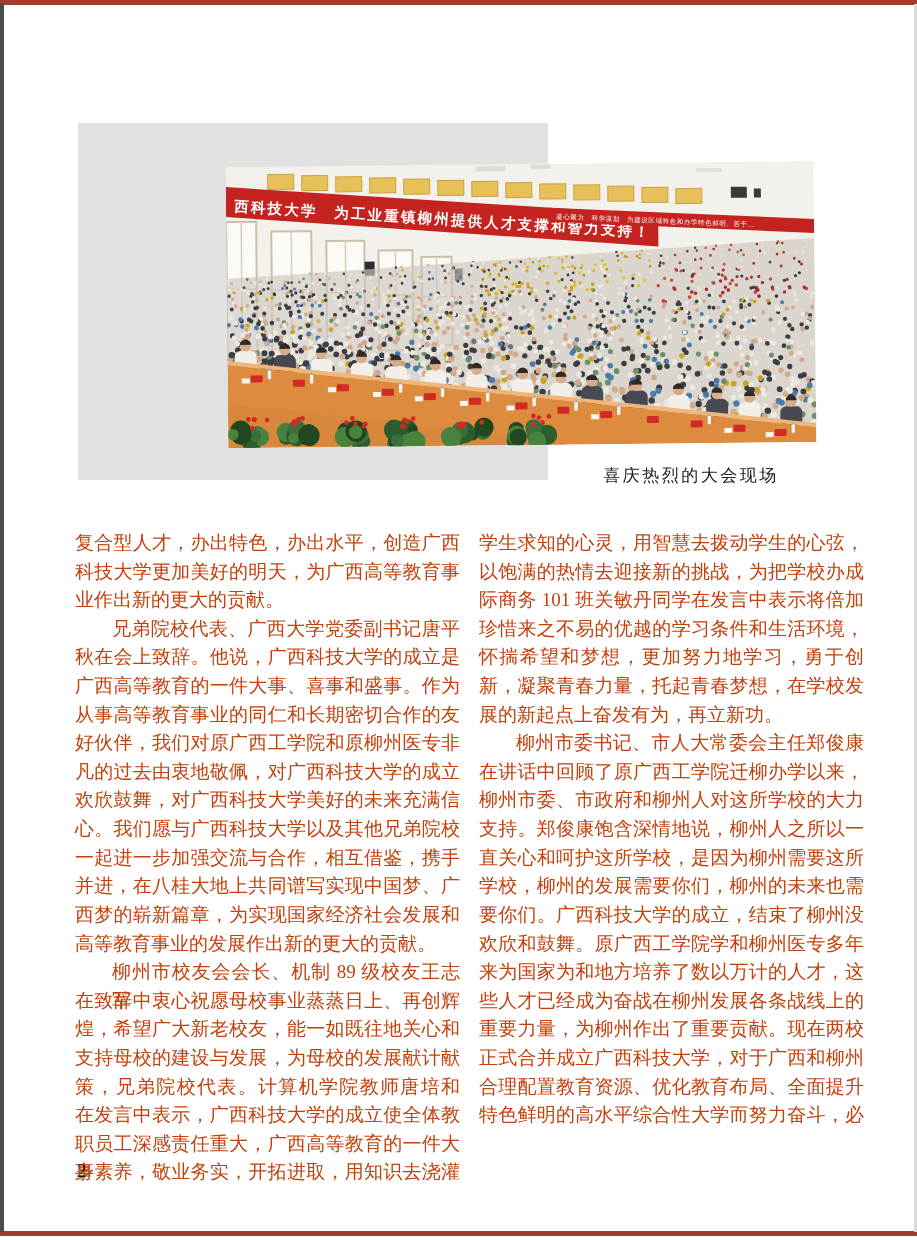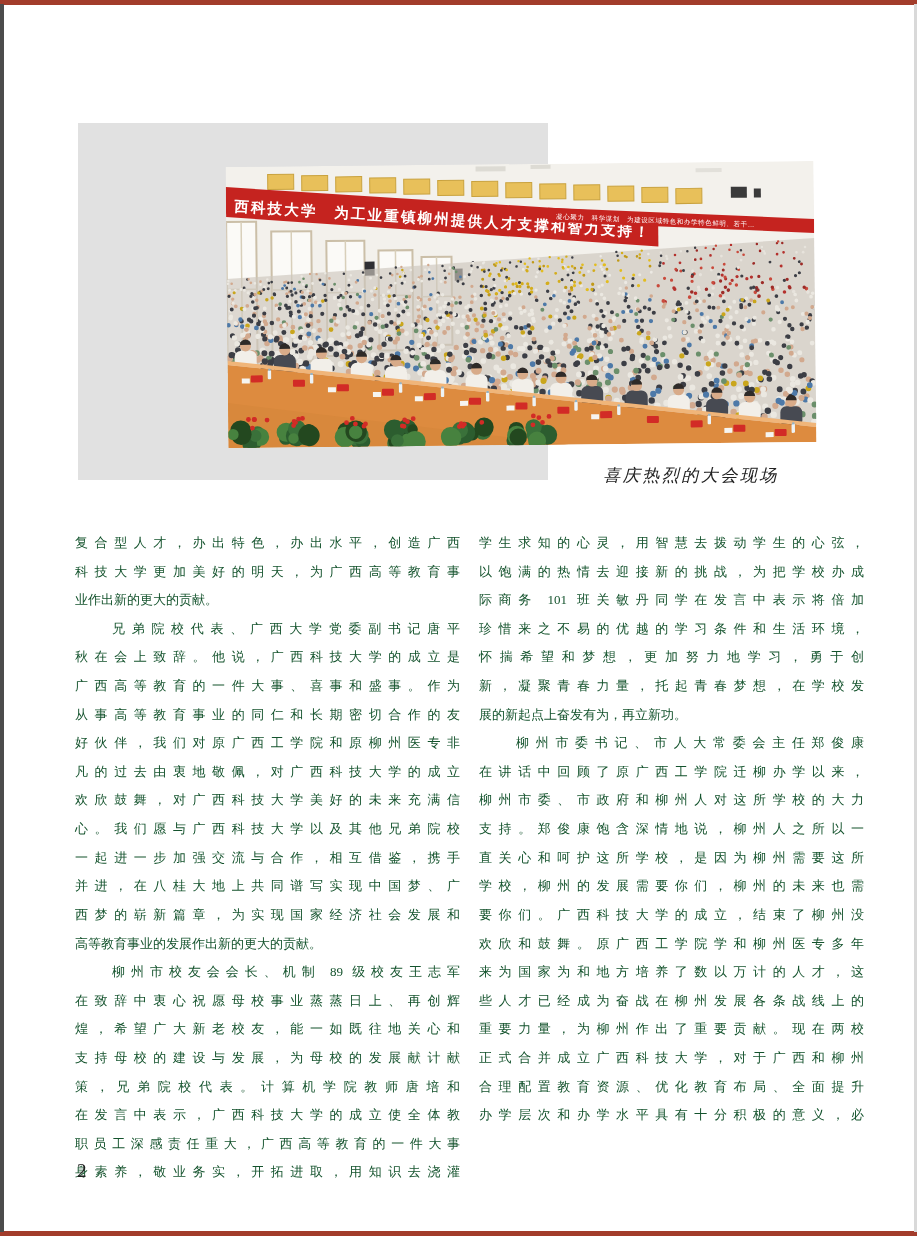--- a/index.html
+++ b/index.html
@@ -10,26 +10,26 @@
   #frame-top{left:0;top:0;width:917px;height:5px;}
   #frame-bottom{left:0;top:1231px;width:917px;height:5px;}
   #frame-left{left:0;top:4px;width:4px;height:1228px;}
   #frame-right{left:914px;top:4px;width:3px;height:1228px;}
   
   .gray-backdrop{position:absolute;left:78px;top:123px;width:470px;height:357px;background:#e1e1e1;}
   .photo{position:absolute;left:227px;top:164px;width:588px;height:281px;
          transform:rotate(-0.6deg);transform-origin:50% 50%;}
   .photo svg{display:block;}
   .caption{position:absolute;left:560px;top:464px;width:262px;height:24px;
-           font-style:italic;font-size:17px;letter-spacing:2.5px;color:#222;text-align:center;}
+           font-size:17px;letter-spacing:2.5px;color:#222;text-align:center;}
   
   .col{position:absolute;width:385px;}
   #col-left{left:75px;top:529px;}
   #col-right{left:479px;top:529px;font-family:Liberation Serif, serif;}
-  .tline{height:28.62px;line-height:28.62px;font-size:13px;color:#14532d;white-space:nowrap;}
+  .tline{height:28.62px;line-height:28.62px;font-size:19px;color:#c2410c;white-space:nowrap;}
   .tline.j{text-align:justify;text-align-last:justify;white-space:normal;}
   .tline.ind{padding-left:37px;}
   .page-number{position:absolute;left:77px;top:1160px;font-size:19px;color:#1e1e1e;}
 </style>
 </head>
 <body>
 
 <div class="page">
 
   <div class="edge" id="frame-top" style="background: rgb(162, 60, 43);"></div>
@@ -2016,18 +2016,18 @@
       <div class="tline j">支持。郑俊康饱含深情地说，柳州人之所以一</div>
       <div class="tline j">直关心和呵护这所学校，是因为柳州需要这所</div>
       <div class="tline j">学校，柳州的发展需要你们，柳州的未来也需</div>
       <div class="tline j">要你们。广西科技大学的成立，结束了柳州没</div>
       <div class="tline j">欢欣和鼓舞。原广西工学院学和柳州医专多年</div>
       <div class="tline j">来为国家为和地方培养了数以万计的人才，这</div>
       <div class="tline j">些人才已经成为奋战在柳州发展各条战线上的</div>
       <div class="tline j">重要力量，为柳州作出了重要贡献。现在两校</div>
       <div class="tline j">正式合并成立广西科技大学，对于广西和柳州</div>
       <div class="tline j">合理配置教育资源、优化教育布局、全面提升</div>
-      <div class="tline j">办学层次和办学水平具有十分积极的意义，必</div>
+      <div class="tline j">特色鲜明的高水平综合性大学而努力奋斗，必</div>
     </div>
 
   <div class="page-number">2</div>
 
 </div>
 
 </body></html>

